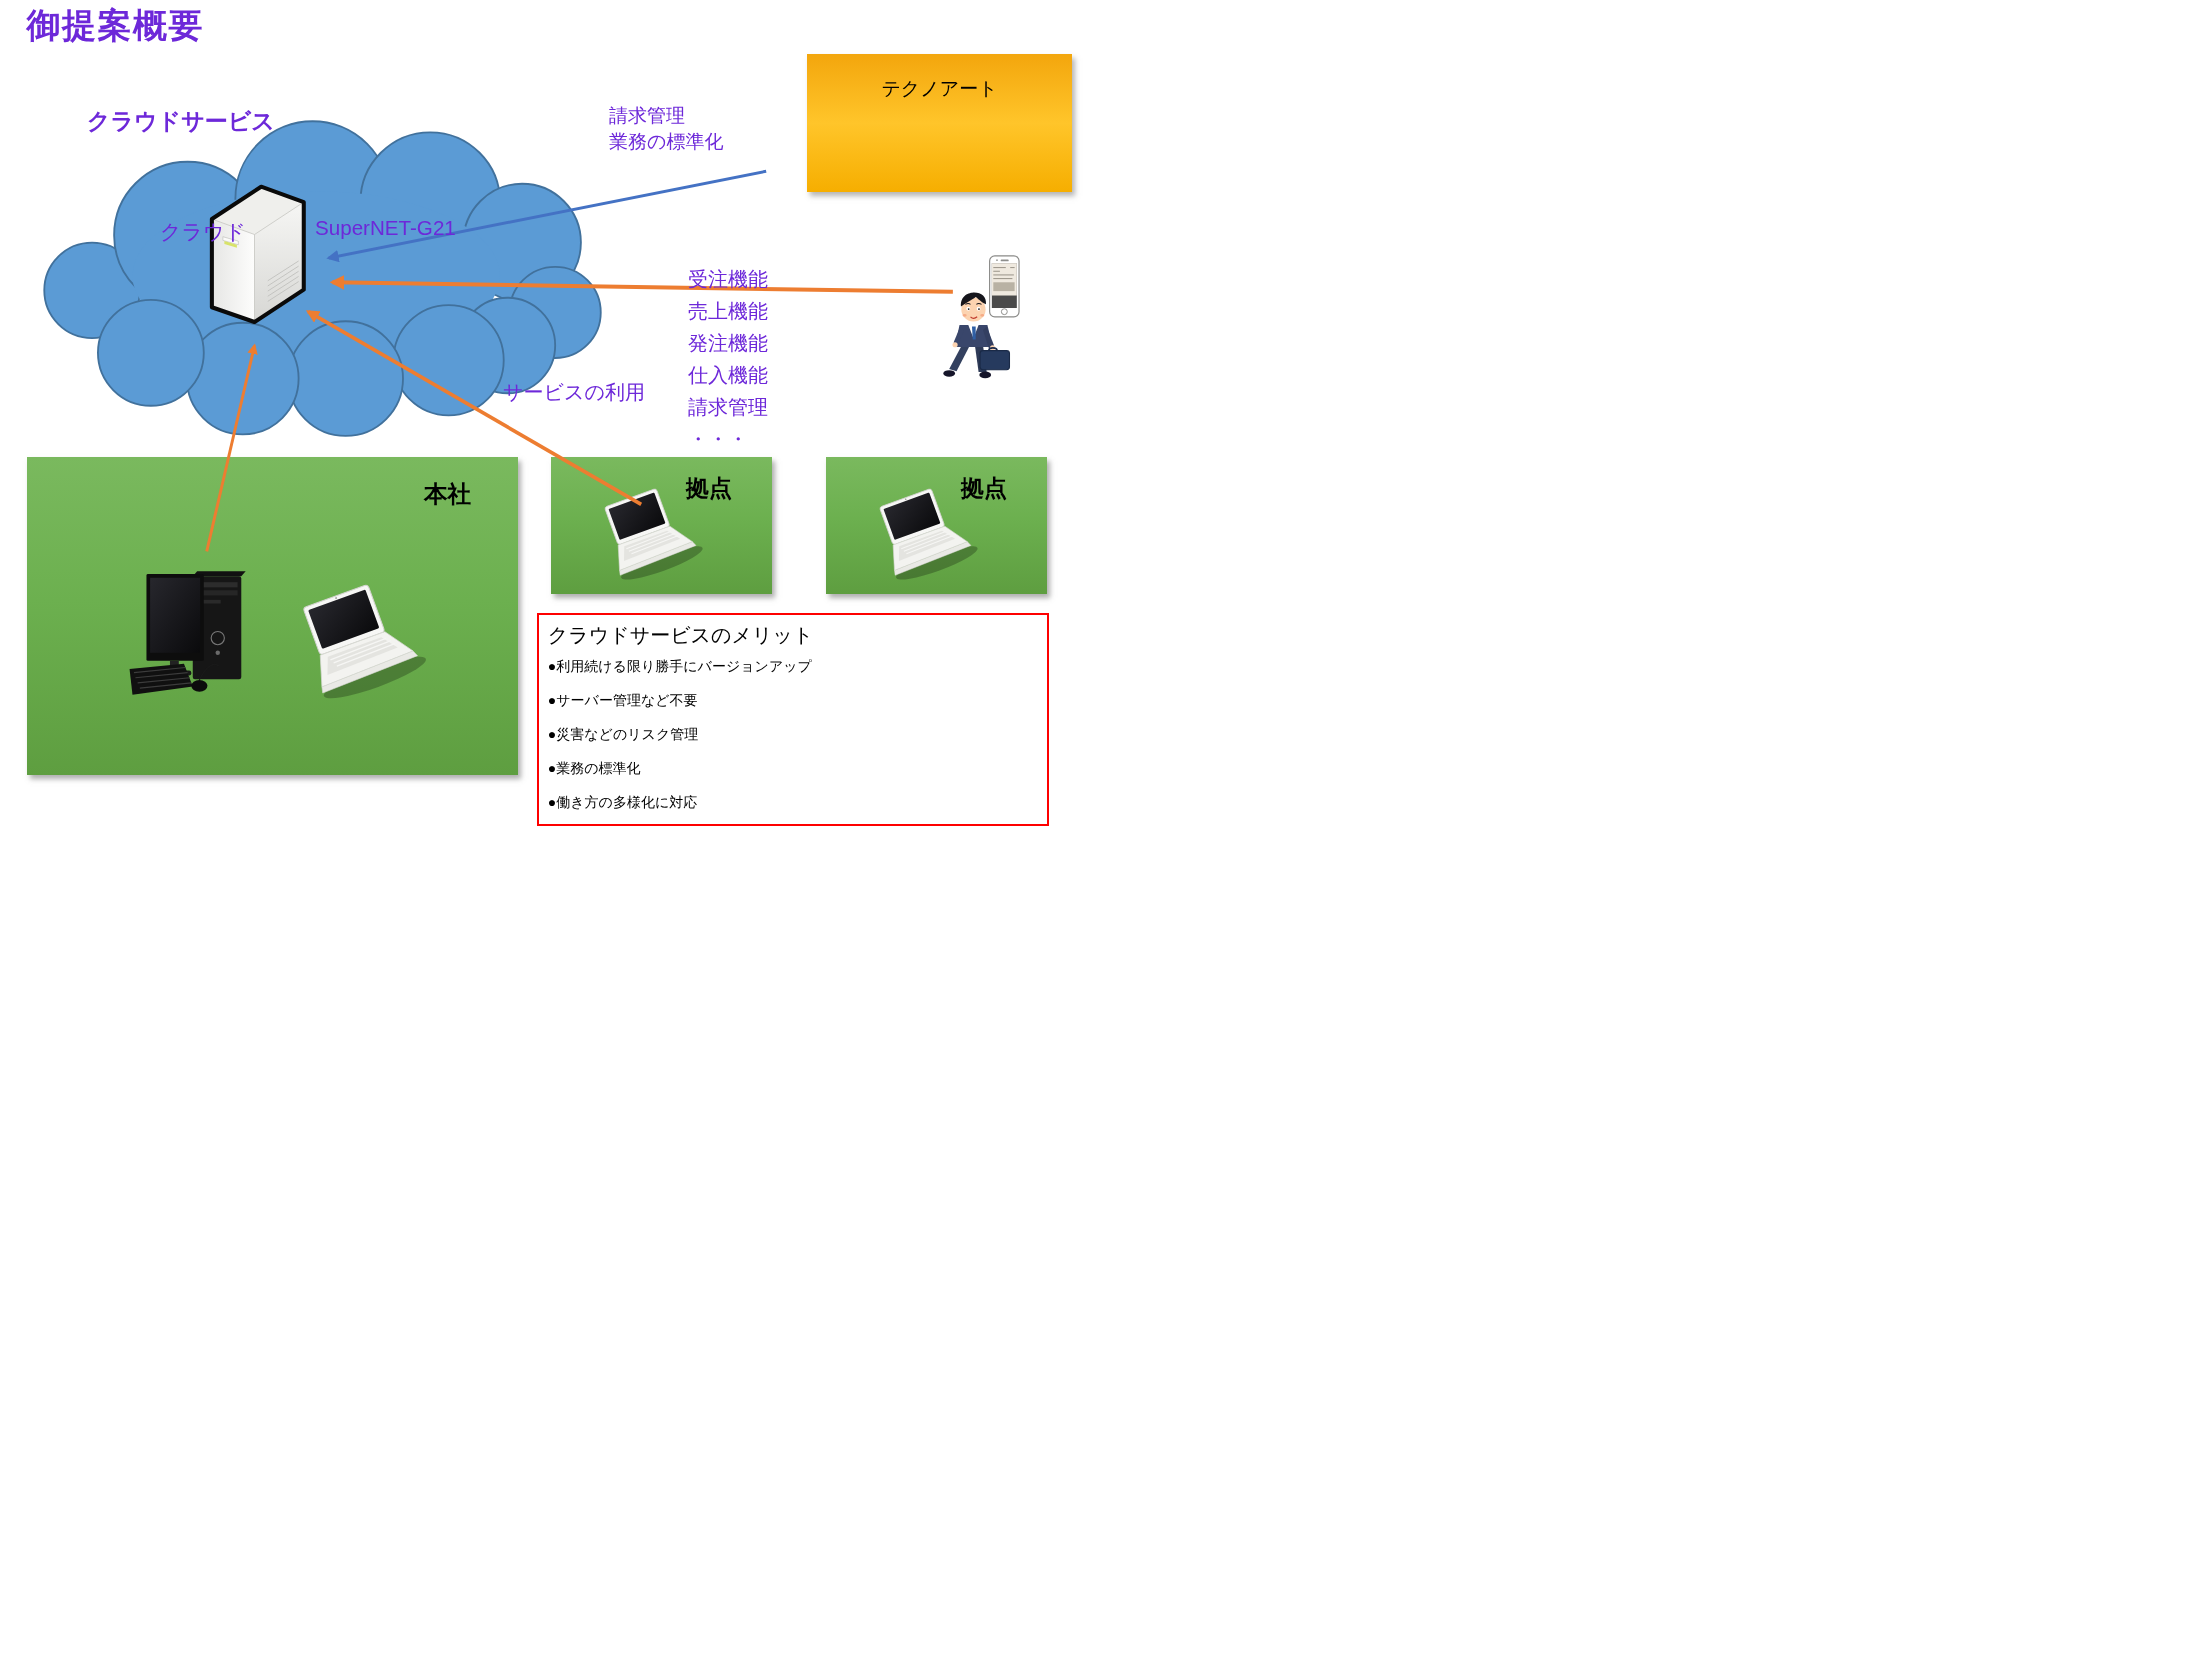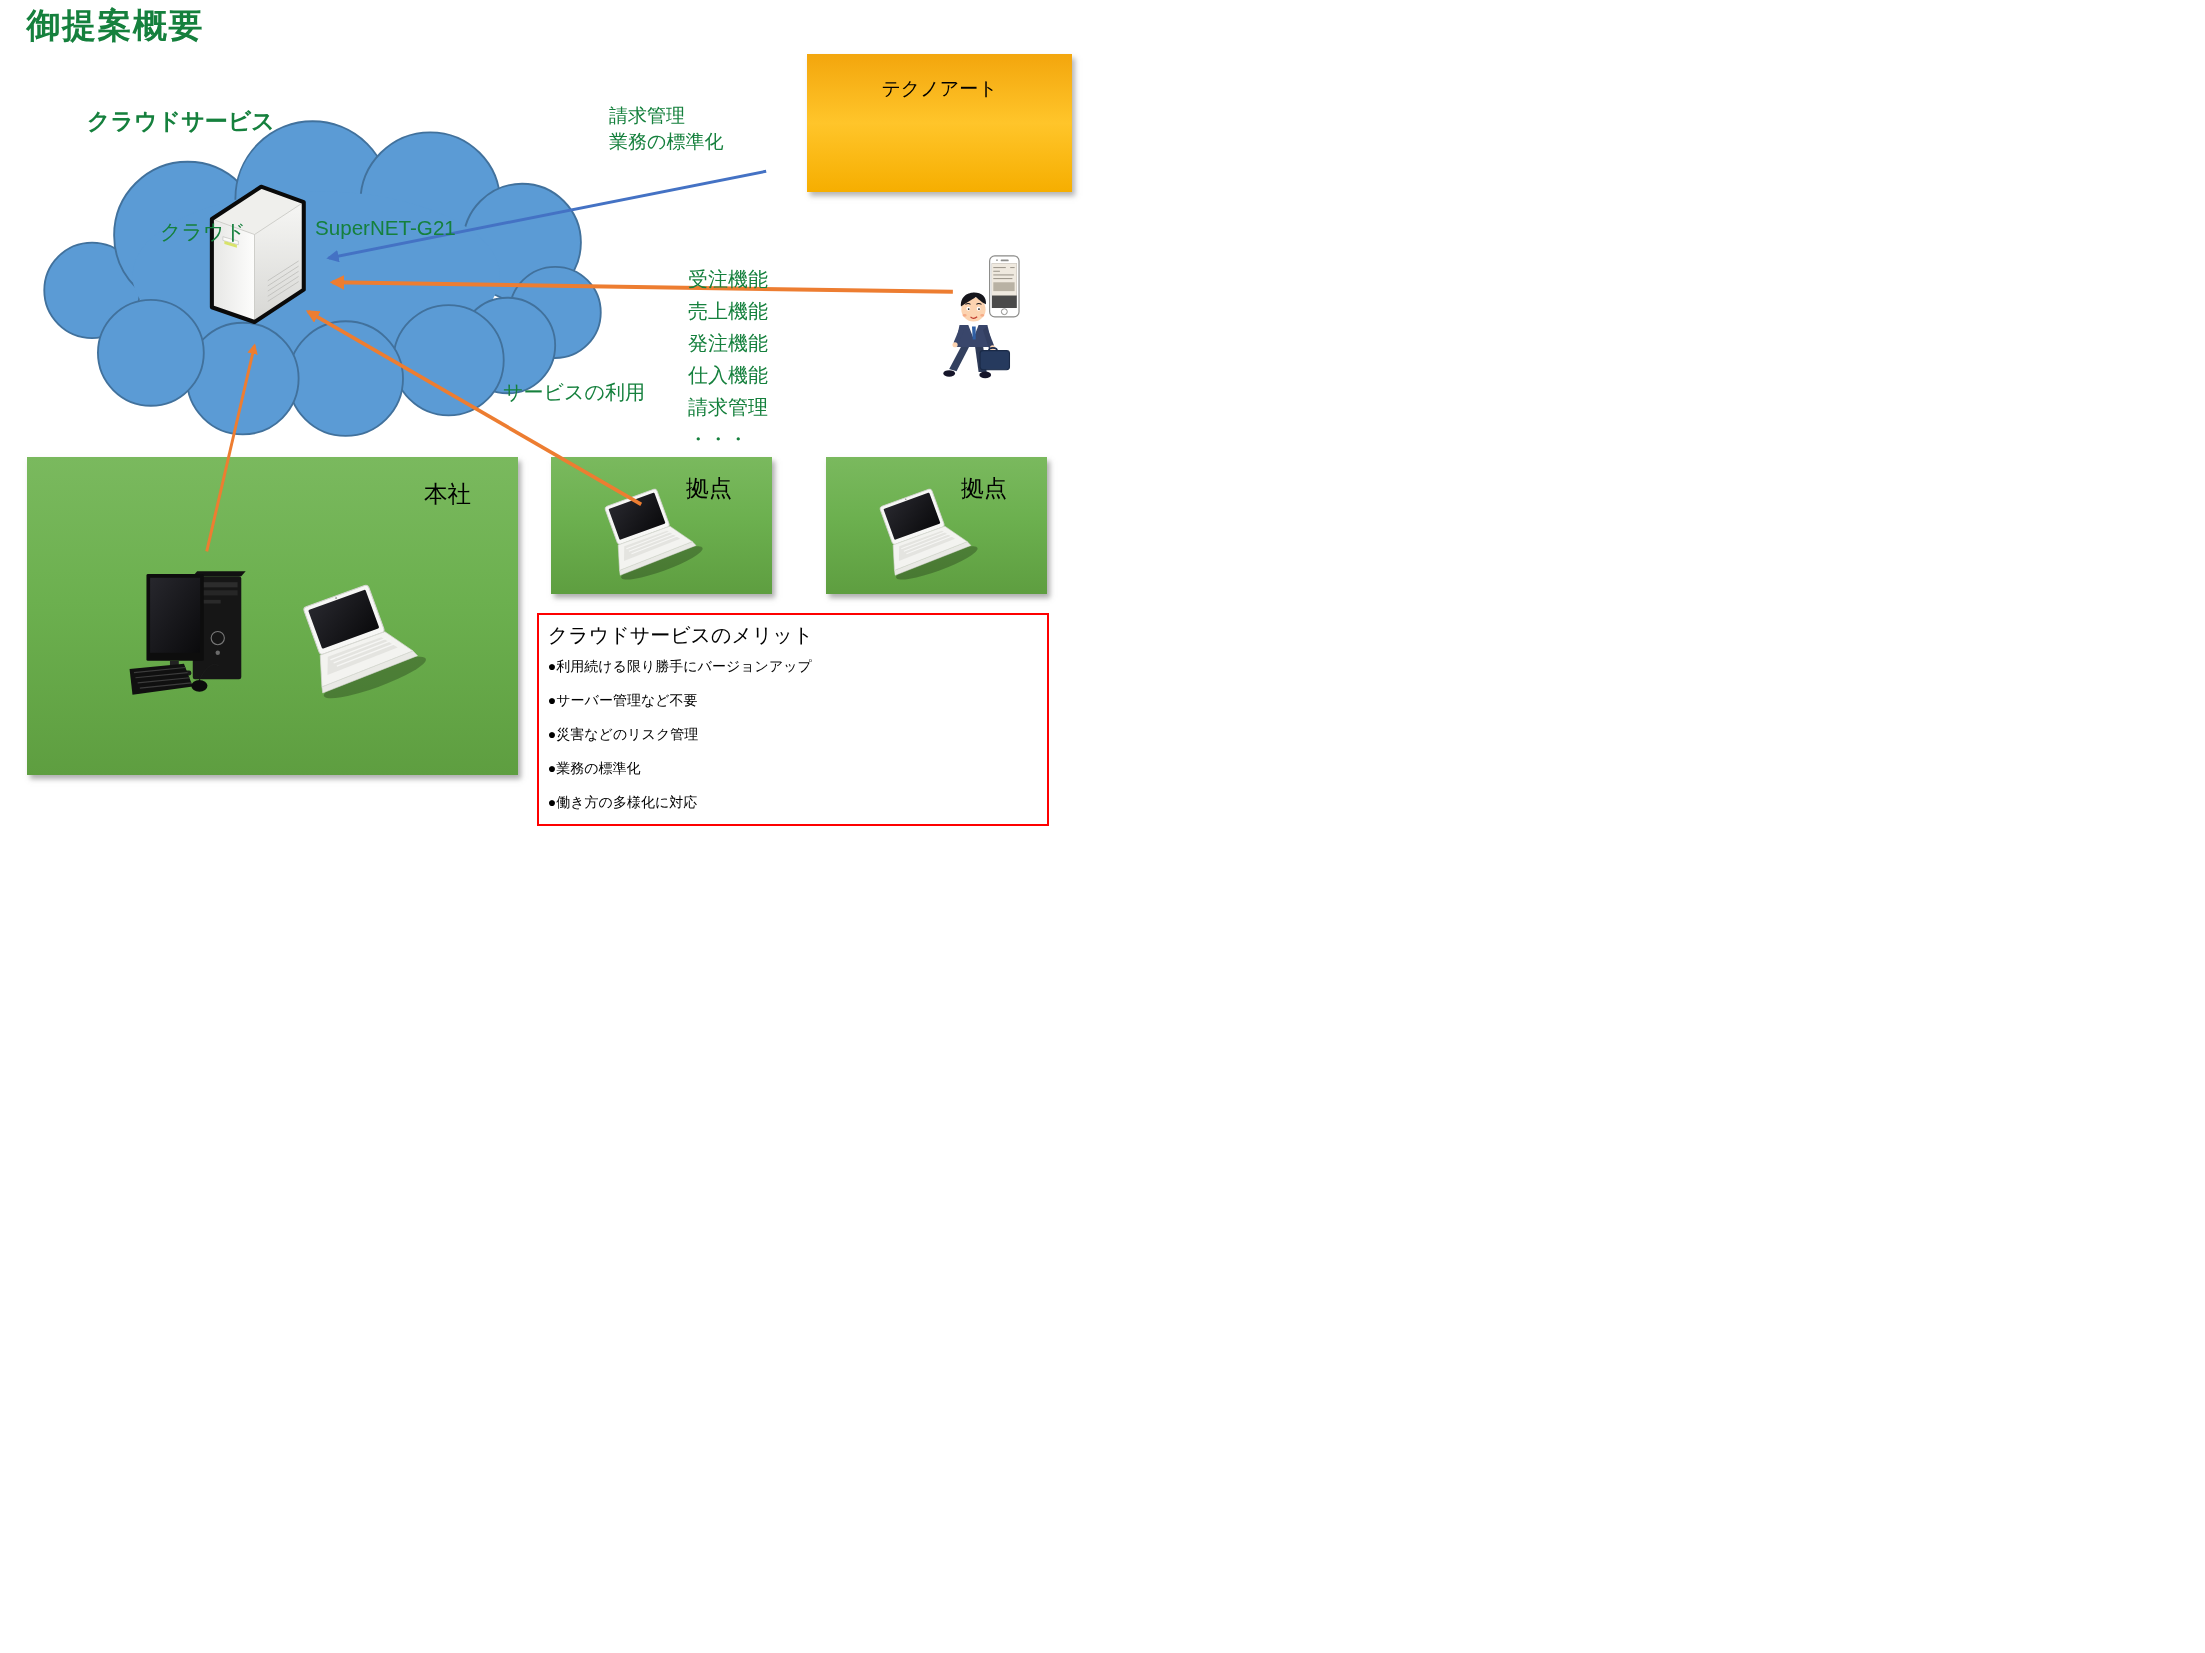--- a/index.html
+++ b/index.html
@@ -1,35 +1,35 @@
 <!DOCTYPE html>
 <html style="font-size:11.8px"><head>
 <meta charset="utf-8">
 <style>
   html,body{margin:0;padding:0;background:#ffffff;}
   #slide{
     position:relative;width:1103px;height:827px;overflow:hidden;background:#ffffff;
     font-family:"Liberation Sans","DejaVu Sans",sans-serif;color:#000;
   }
-  .lbl{position:absolute;white-space:nowrap;color:#15803d;font-weight:500;z-index:30;}
+  .lbl{position:absolute;white-space:nowrap;color:#6d28d9;font-weight:500;z-index:30;}
   .title{left:26.5px;top:2.9px;font-size:34px;font-weight:700;letter-spacing:1.5px;}
   .cloud-svc{left:87px;top:106px;font-size:23px;font-weight:bold;}
   .cloud-name{left:160px;top:198px;font-size:21px;margin-top:20px;}
   .server-name{left:315px;top:180px;font-size:20.6px;margin-top:36px;}
   .maint{left:609px;top:103px;font-size:19px;line-height:26px;}
   .funcs{left:688px;top:263px;font-size:20px;line-height:32px;}
   .svc-usage{left:503px;top:379px;font-size:20px;}
 
   .box{position:absolute;z-index:10;}
   .site{background:linear-gradient(180deg,#7ab95e 0%,#6cb04f 45%,#5e9e40 100%);
         box-shadow:2.9px 3.7px 5.1px rgba(110,110,110,0.55);}
   .hq{left:27px;top:457px;width:491px;height:318px;}
   .b1{left:551px;top:457px;width:221px;height:137px;}
   .b2{left:826px;top:457px;width:221px;height:137px;}
-  .site-label{position:absolute;font-size:23.5px;font-weight:400;color:#000;text-align:center;}
+  .site-label{position:absolute;font-size:23.5px;font-weight:700;color:#000;text-align:center;}
   .hq .site-label{right:47px;top:20.6px;}
   .branch .site-label{right:40px;top:16px;font-size:23px;}
 
   .vendor{left:768px;top:54px;width:265px;height:138px;
           background:linear-gradient(180deg,#f3a60d 0%,#ffc52a 50%,#f6ae00 100%);
           box-shadow:2.9px 3.7px 5.1px rgba(110,110,110,0.5);text-align:center;margin-left:39px;}
   .vendor-label{padding-top:22px;font-size:19px;font-weight:500;color:#000;}
 
   .merits{position:absolute;left:537px;top:613px;width:512px;height:213px;
           background:#ffffff;border:2.2px solid #fe0000;box-sizing:border-box;

